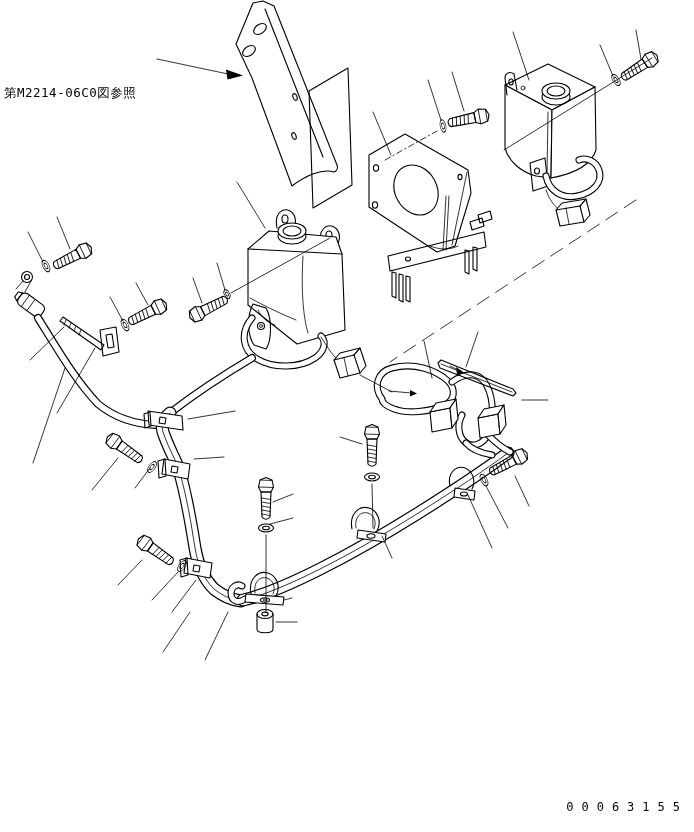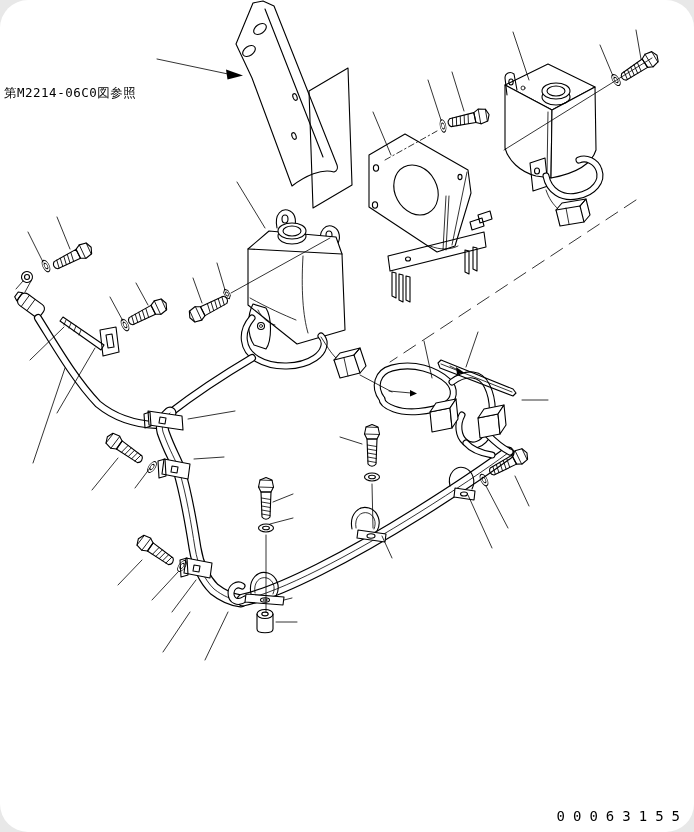--- a/index.html
+++ b/index.html
@@ -1,27 +1,27 @@
 <!DOCTYPE html>
 <html><head>
 <meta charset="utf-8">
 <style>
   html,body{margin:0;padding:0;background:#e8e8e8;}
   .page{
     position:relative;width:694px;height:832px;background:#ffffff;
     font-family:"DejaVu Sans Mono","Liberation Mono",monospace;
-    overflow:hidden;margin:0 auto;border-radius:28px;
+    overflow:hidden;margin:0 auto;
   }
   .ref-note{
     position:absolute;left:4px;top:40px;color:#000;
     font-size:12.5px;line-height:21px;letter-spacing:0.5px;white-space:pre;
   }
   .part-no{
-    position:absolute;right:6px;bottom:8px;color:#000;
-    font-size:14px;letter-spacing:8px;white-space:pre;
+    position:absolute;right:6px;bottom:18px;color:#000;
+    font-size:12px;letter-spacing:8px;white-space:pre;
   }
   svg.diagram{position:absolute;left:0;top:0;}
   svg .ln{fill:none;stroke:#000;stroke-width:1.1;stroke-linecap:round;stroke-linejoin:round;}
   svg .thin{fill:none;stroke:#000;stroke-width:0.8;stroke-linecap:round;}
   svg .tube-o{fill:none;stroke:#000;stroke-width:8;stroke-linecap:round;stroke-linejoin:round;}
   svg .tube-i{fill:none;stroke:#fff;stroke-width:5.6;stroke-linecap:round;stroke-linejoin:round;}
   svg .tube2-o{fill:none;stroke:#000;stroke-width:13;stroke-linecap:round;stroke-linejoin:round;}
   svg .tube2-i{fill:none;stroke:#fff;stroke-width:10.6;stroke-linecap:round;stroke-linejoin:round;}
   svg .tube3-o{fill:none;stroke:#000;stroke-width:7;stroke-linecap:round;stroke-linejoin:round;}
   svg .tube3-i{fill:none;stroke:#fff;stroke-width:4.8;stroke-linecap:round;stroke-linejoin:round;}

